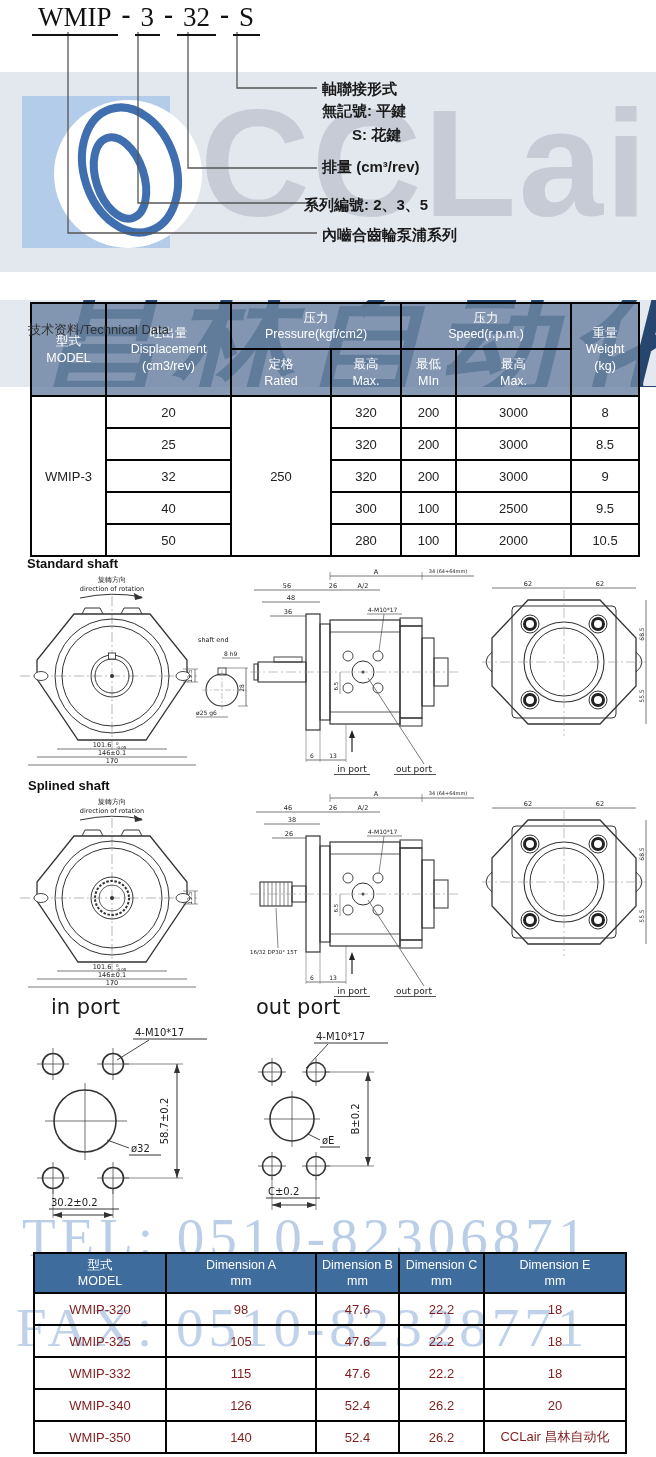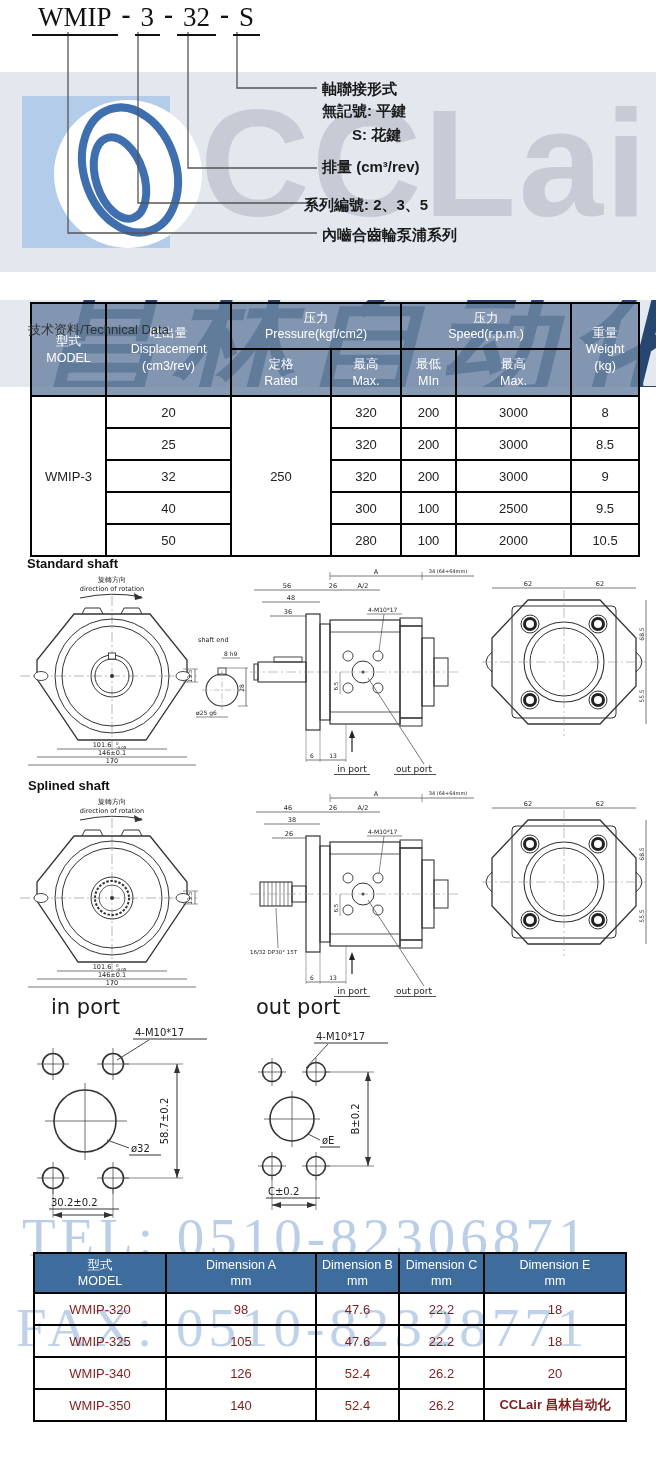--- a/index.html
+++ b/index.html
@@ -24,21 +24,21 @@
   table{border-collapse:collapse;z-index:2;position:absolute;table-layout:fixed;}
   td,th{border:2px solid #050505;text-align:center;vertical-align:middle;padding:0;}
   .tech-table{left:30px;top:302px;width:608px;}
   .tech-table th{background:rgba(109,134,163,0.83);color:#fff;font-weight:normal;font-size:12.5px;line-height:1.3;}
   .tech-table td{background:#fff;font-size:13px;color:#222;height:30px;}
   .tech-table tr.hr1 th{height:44px;}
   .tech-table tr.hr2 th{height:45px;}
   .dim-table{left:33px;top:1252px;width:592px;}
   .dim-table th{background:#3e6c9d;color:#fff;font-weight:normal;font-size:12.5px;line-height:1.3;height:38px;}
   .dim-table td{background:transparent;font-size:13px;color:#7f1d1d;height:30px;}
-  .brand-cell{font-size:15px;font-weight:700;color:#000;white-space:nowrap;}
+  .brand-cell{font-size:15px;font-weight:400;color:#000;white-space:nowrap;}
   
   .drw-title{font-size:13px;font-weight:600;color:#111;z-index:3;}
   svg{position:absolute;z-index:2;font-family:"DejaVu Sans",sans-serif;}
   svg text{fill:#222;}
   .port-title{font-size:21px;fill:#1a1a1a;}
 </style>
 </head>
 <body>
 
 <div class="page">
@@ -560,20 +560,27 @@
       <td>18</td>
     </tr>
     <tr>
       <td>WMIP-325</td>
       <td>105</td>
       <td>47.6</td>
       <td>22.2</td>
       <td>18</td>
     </tr>
     <tr>
+      <td>WMIP-332</td>
+      <td>115</td>
+      <td>47.6</td>
+      <td>22.2</td>
+      <td>18</td>
+    </tr>
+    <tr>
       <td>WMIP-340</td>
       <td>126</td>
       <td>52.4</td>
       <td>26.2</td>
       <td>20</td>
     </tr>
     <tr>
       <td>WMIP-350</td>
       <td>140</td>
       <td>52.4</td>

